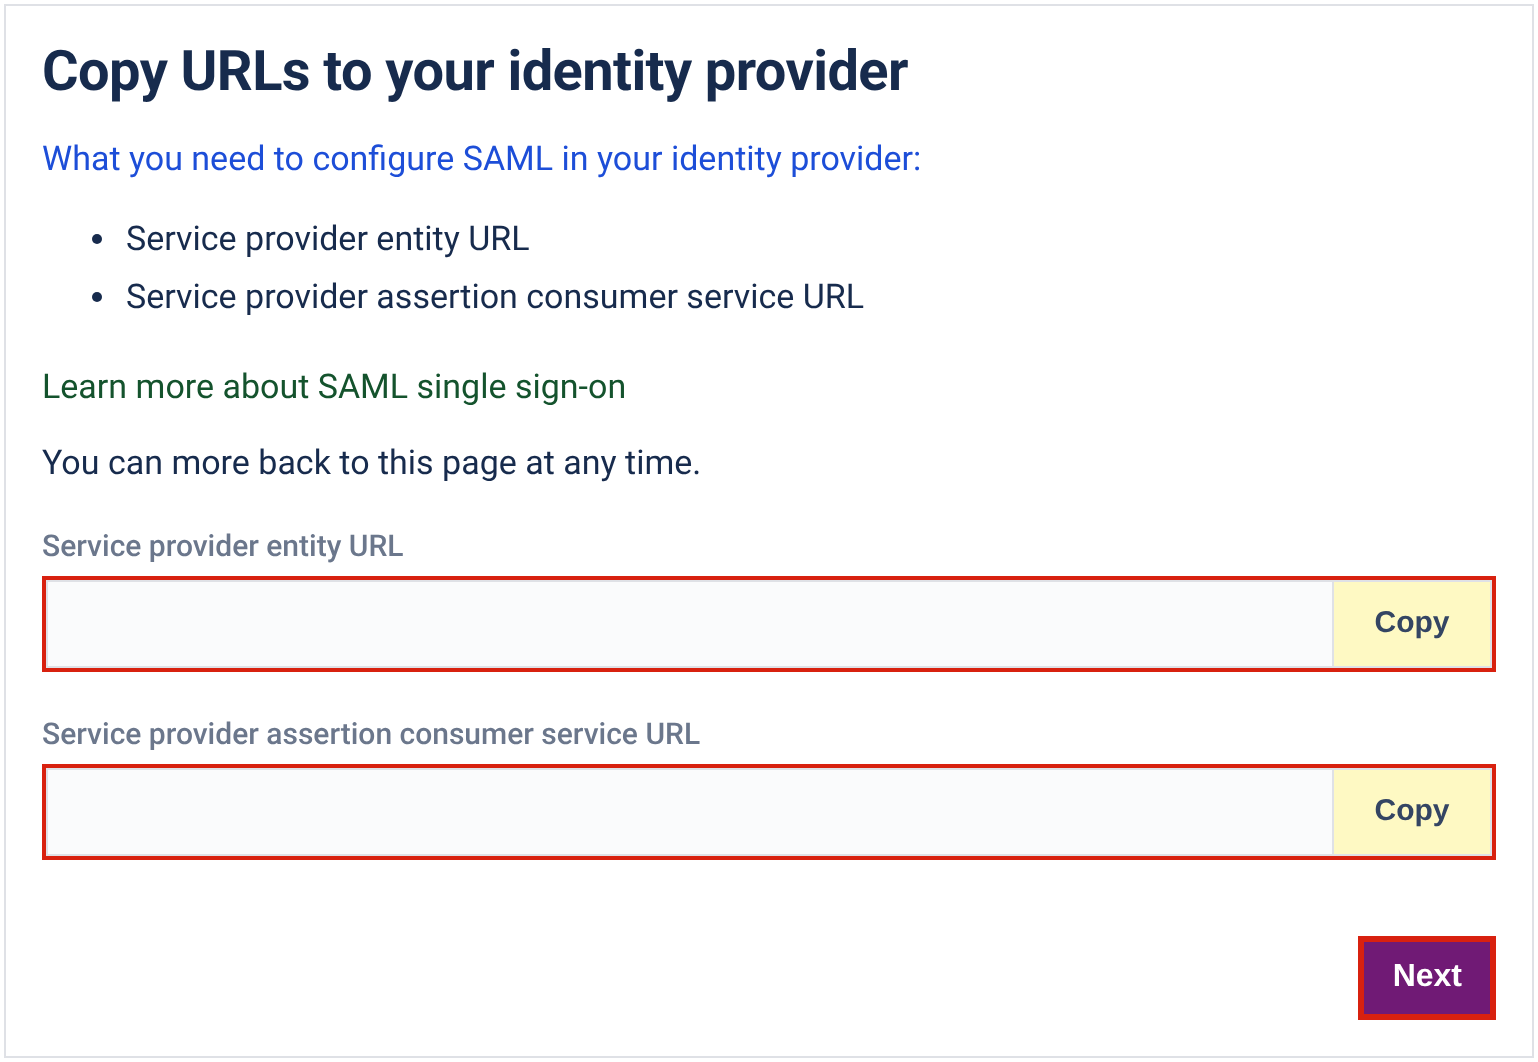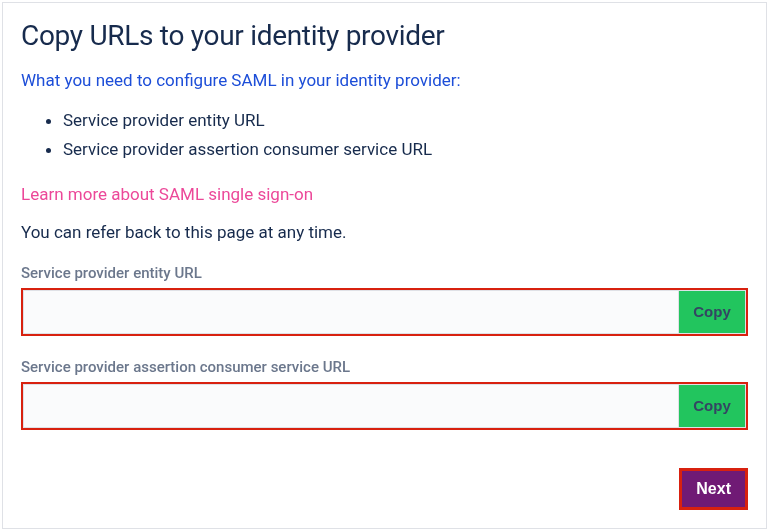--- a/index.html
+++ b/index.html
@@ -15,40 +15,40 @@
     .panel {
       border: 1px solid #dfe1e6;
       padding: 16px 18px 18px 18px;
       width: 765px;
       height: 527px;
       position: relative;
     }
     .heading {
       color: #172b4d;
       font-size: 28px;
-      font-weight: 400;
+      font-weight: 700;
       margin-bottom: 18px;
       letter-spacing: -0.3px;
     }
     .intro {
       color: #1d4ed8;
       font-size: 17px;
       margin-bottom: 16px;
     }
     .bullets {
       margin-left: 42px;
       margin-bottom: 20px;
     }
     .bullets li {
       color: #172b4d;
       font-size: 17px;
       line-height: 1.7;
     }
     .link {
-      color: #ec4899;
+      color: #14532d;
       font-size: 17px;
       text-decoration: none;
       display: inline-block;
       margin-bottom: 18px;
       cursor: pointer;
     }
     .refer {
       color: #172b4d;
       font-size: 17px;
       margin-bottom: 22px;
@@ -68,23 +68,23 @@
     .field-input {
       flex: 1;
       border: 1px solid #dfe1e6;
       border-right: none;
       background: #fafbfc;
       padding: 8px 10px;
       font-size: 15px;
       outline: none;
     }
     .copy-btn {
-      width: 68px;
+      width: 80px;
       border: 1px solid #dfe1e6;
-      background: #22c55e;
+      background: #fef9c3;
       color: #344563;
       font-size: 15px;
       font-weight: 600;
       cursor: pointer;
     }
     .next-wrap {
       position: absolute;
       right: 18px;
       bottom: 18px;
       border: 3px solid #d8210f;
@@ -110,21 +110,21 @@
 
   <p class="intro">What you need to configure SAML in your identity provider:</p>
 
   <ul class="bullets">
     <li>Service provider entity URL</li>
     <li>Service provider assertion consumer service URL</li>
   </ul>
 
   <a class="link">Learn more about SAML single sign-on</a>
 
-  <p class="refer">You can refer back to this page at any time.</p>
+  <p class="refer">You can more back to this page at any time.</p>
 
   <div class="field-label">Service provider entity URL</div>
   <div class="field-row">
     <input class="field-input" type="text" readonly="" value="" style="">
     <button class="copy-btn">Copy</button>
   </div>
 
   <div class="field-label">Service provider assertion consumer service URL</div>
   <div class="field-row">
     <input class="field-input" type="text" readonly="" value="" style="">

